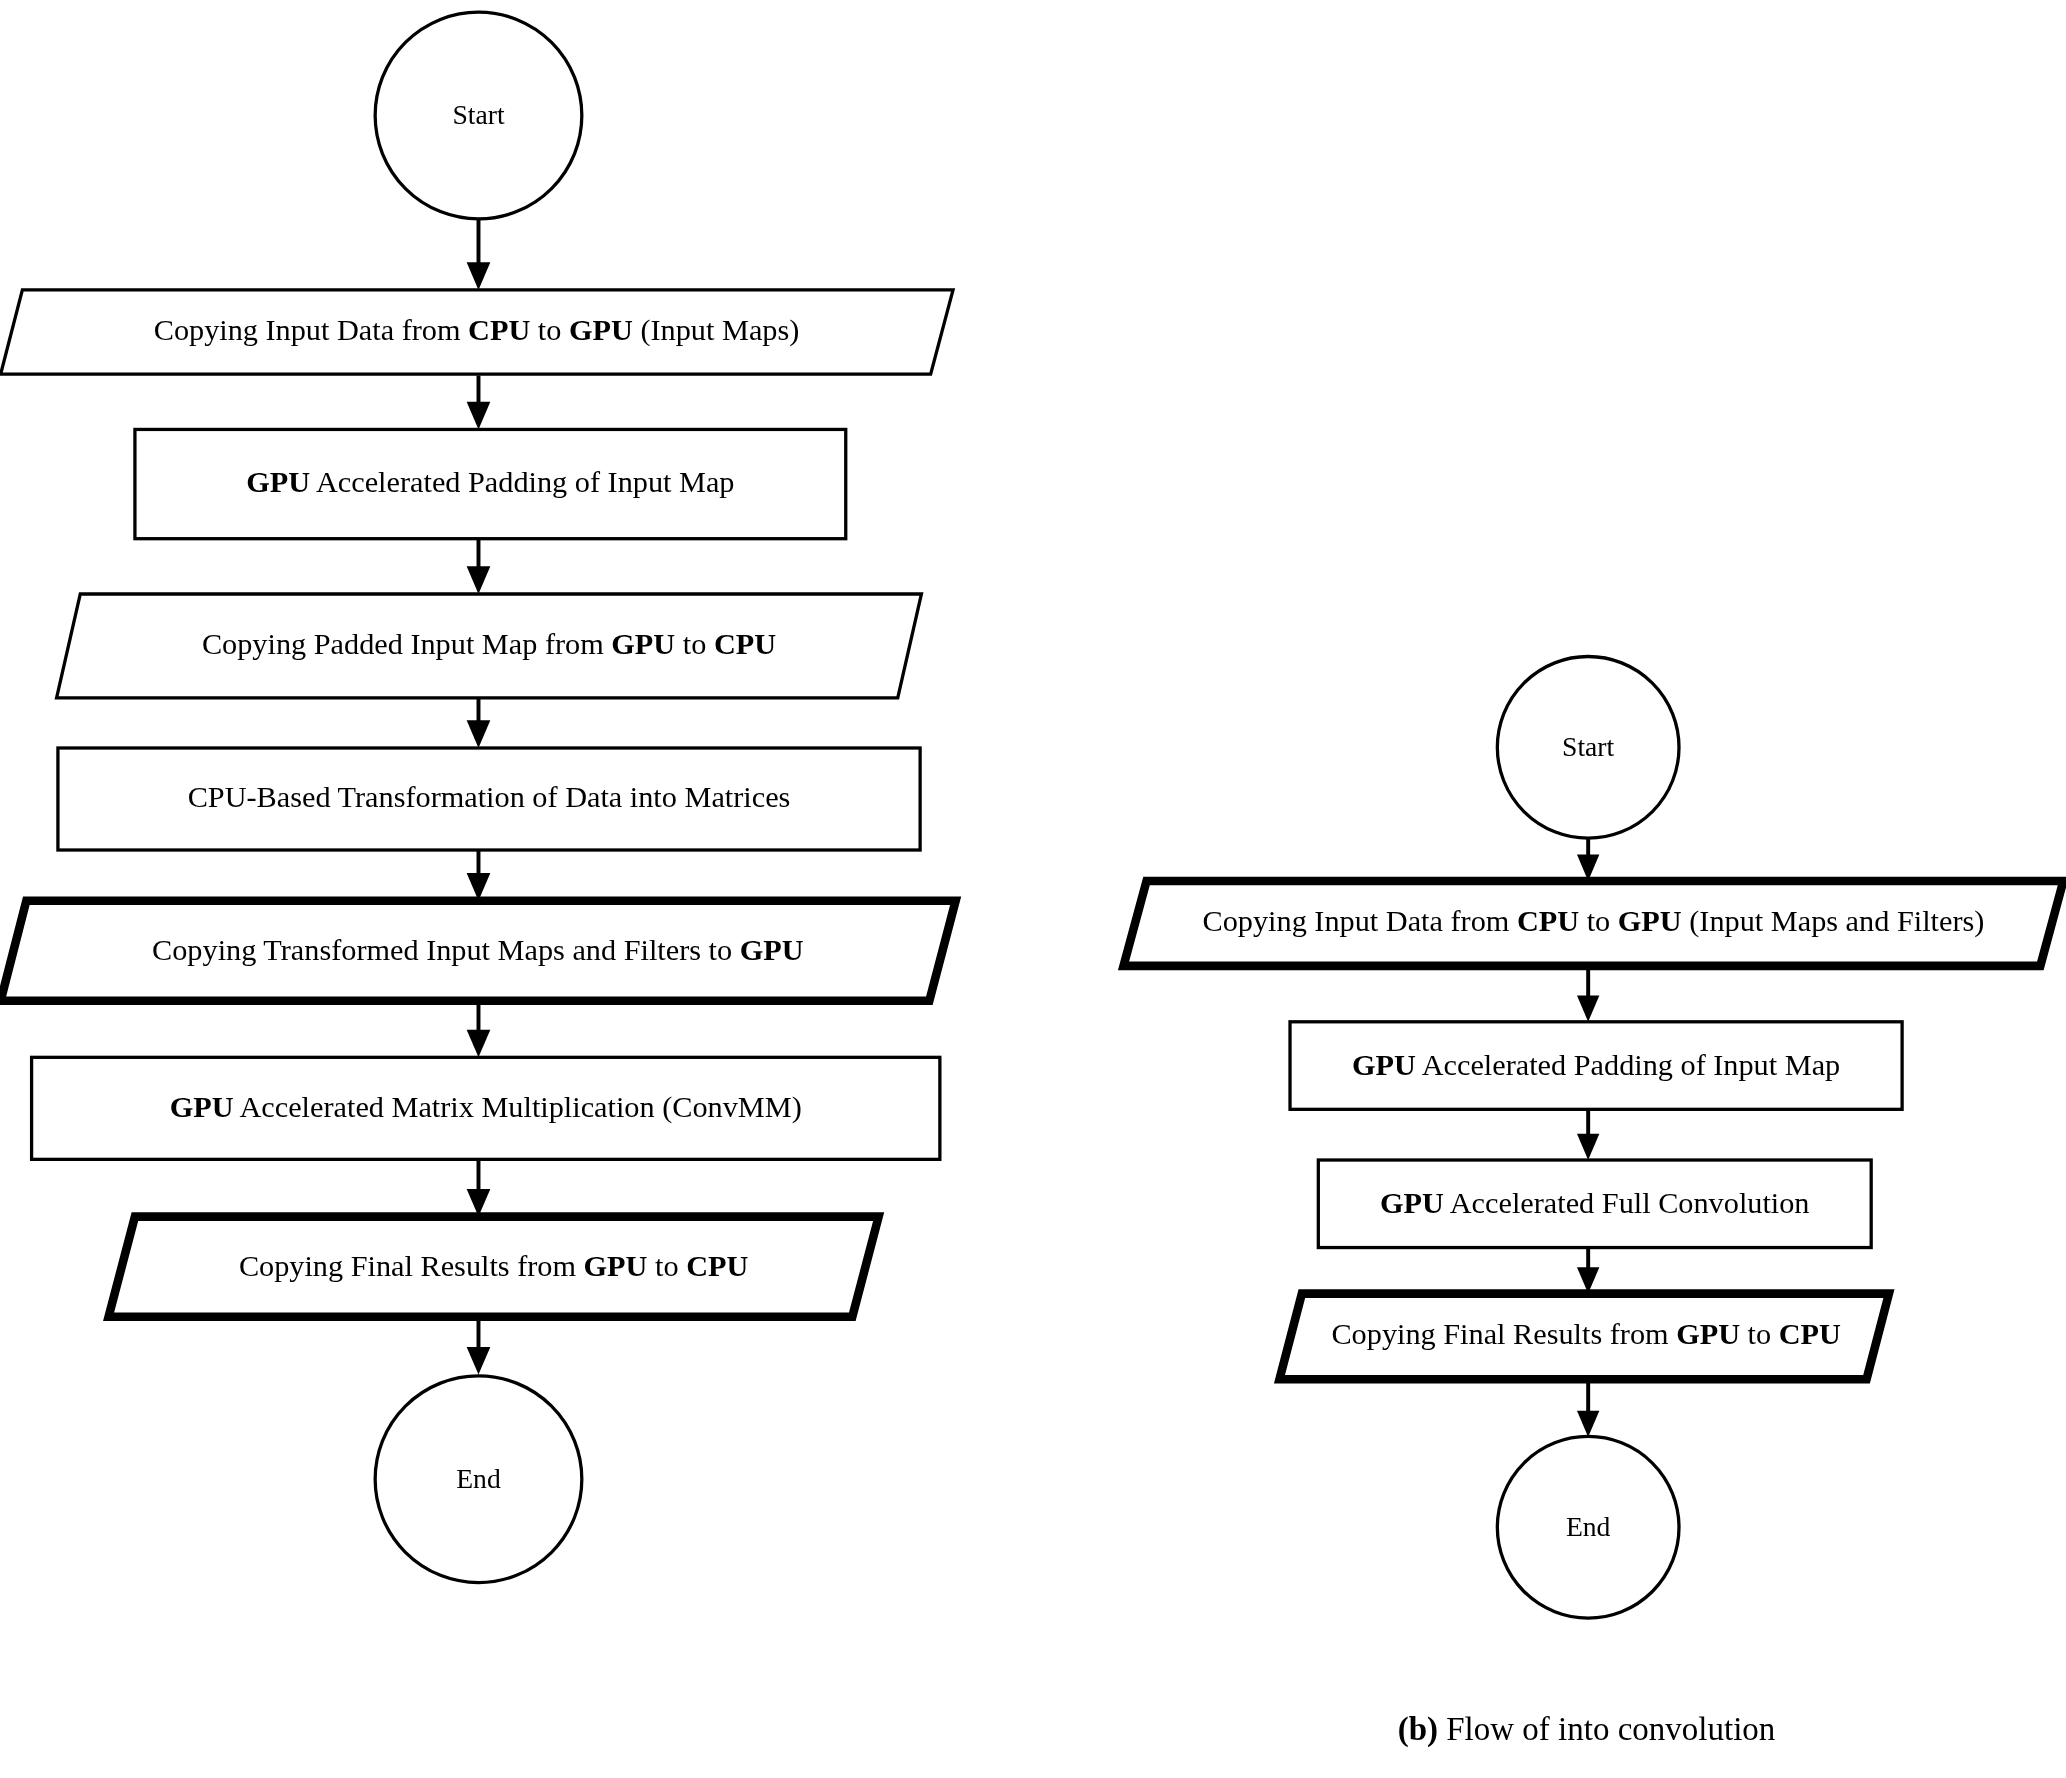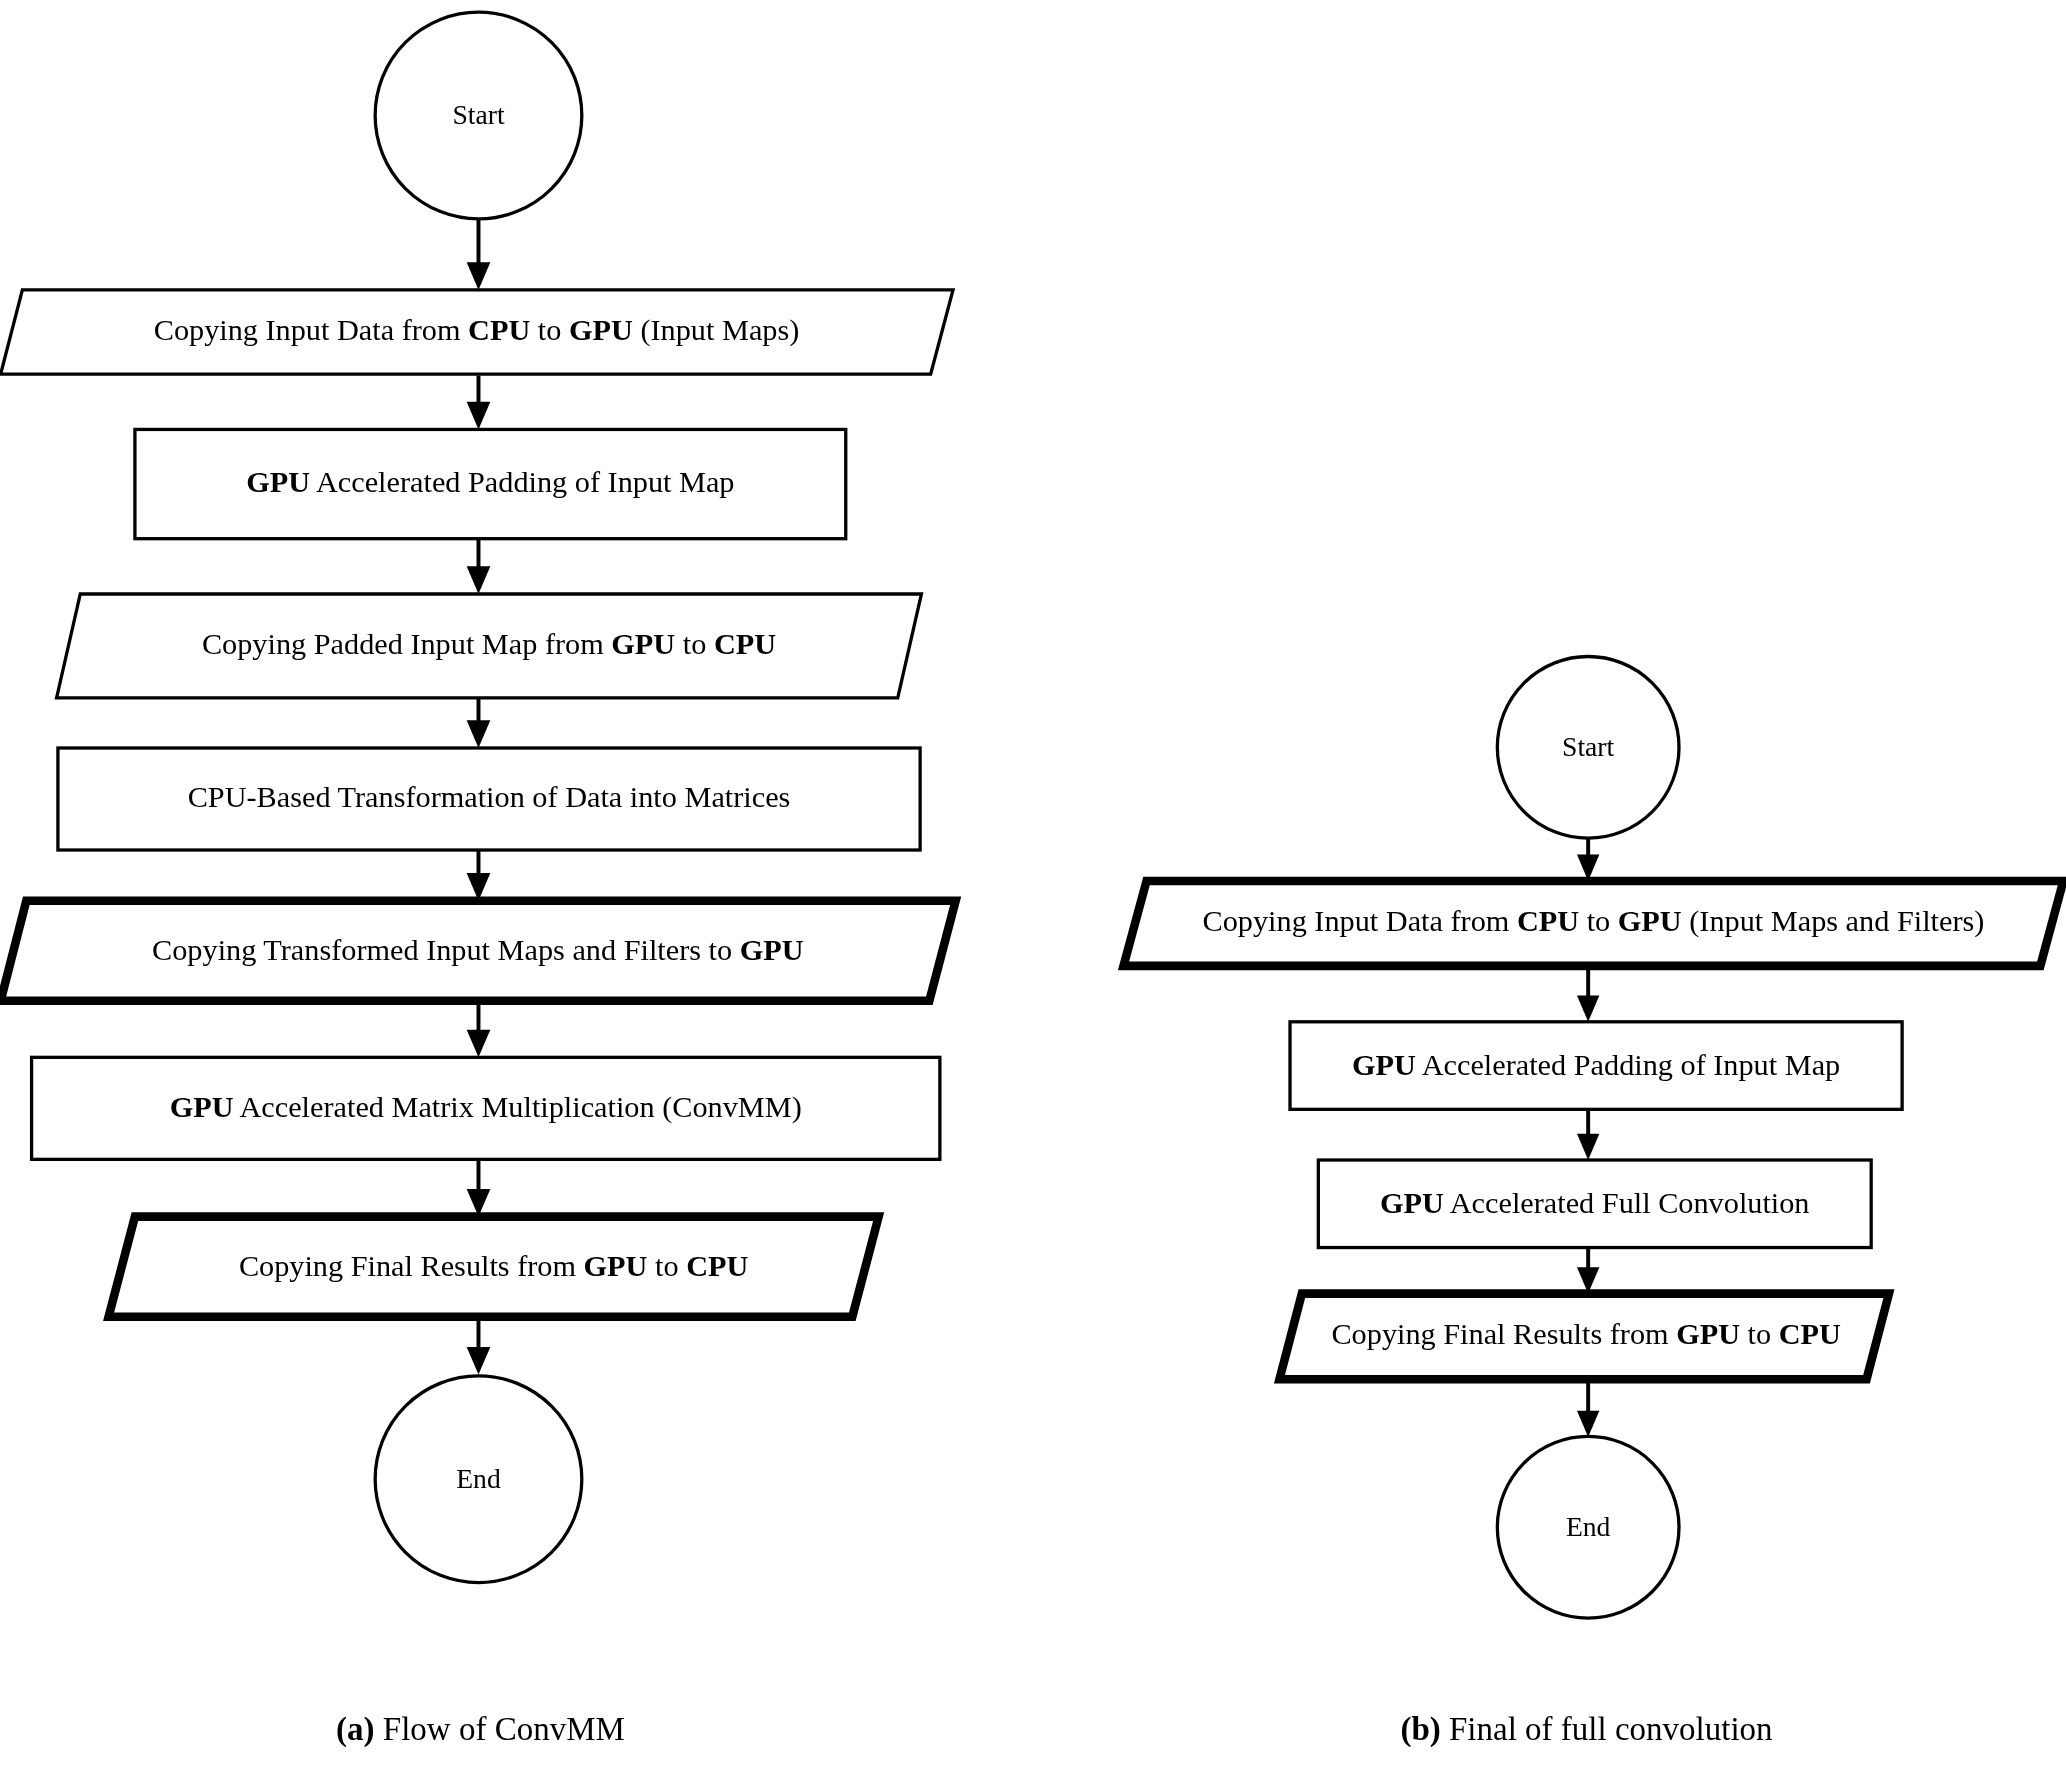--- a/index.html
+++ b/index.html
@@ -219,22 +219,19 @@
 
       <g>
         <circle class="shape-stroke" cx="2413" cy="2320" r="138"></circle>
         <text class="node-label terminal" x="2413" y="2323">End</text>
       </g>
 
     </g>
 
   </svg>
 
-  <div class="caption" id="caption-a">
-    <span class="cap-tag">(a)</span><span> Flow of ConvMM</span>
+
+  <div class="caption" id="caption-b">
+    <span class="cap-tag">(b)</span><span> Flow of into convolution</span>
   </div>
 
-  <div class="caption" id="caption-b">
-    <span class="cap-tag">(b)</span><span> Final of full convolution</span>
-  </div>
-
 </div>
 
 
 </body></html>

